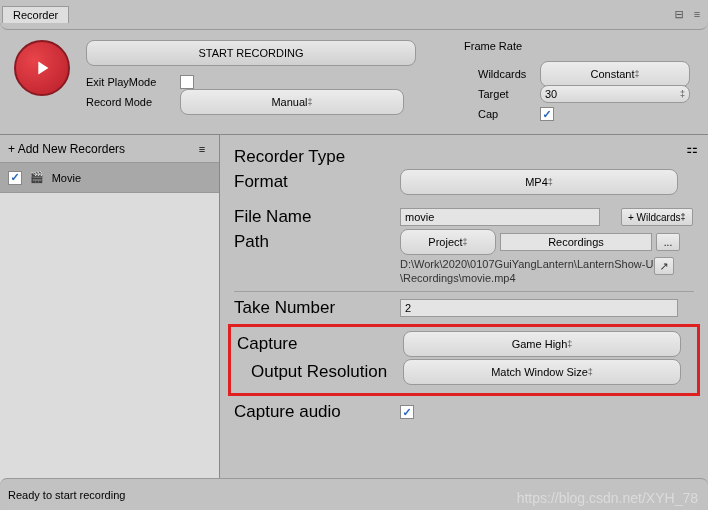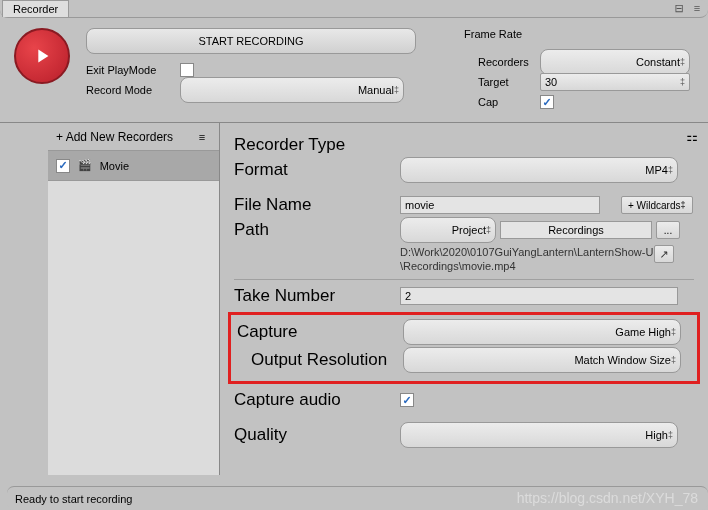--- a/index.html
+++ b/index.html
@@ -1,45 +1,45 @@
 <!DOCTYPE html>
 <html><head>
 <meta charset="utf-8">
 <style>
 * { margin: 0; padding: 0; box-sizing: border-box; font-family: Arial, sans-serif; font-size: 11px; }
 body { background: #c2c2c2; width: 708px; height: 510px; overflow: hidden; position: relative; }
 
-.titlebar { height: 18px; background: #c2c2c2; display: flex; align-items: center; border-bottom: 1px solid #999; border-radius: 8px; }
+.titlebar { height: 30px; background: #c2c2c2; display: flex; align-items: center; border-bottom: 1px solid #999; border-radius: 8px; }
 .tab { background: #dedede; padding: 2px 10px; border: 1px solid #999; border-bottom: none; margin-left: 2px; font-size: 11px; }
 .window-controls { margin-left: auto; display: flex; gap: 4px; padding-right: 4px; }
 .window-controls span { width: 14px; text-align: center; cursor: pointer; color: #555; }
 
 .top-panel { background: #c2c2c2; padding: 10px 14px; display: flex; gap: 16px; border-bottom: 1px solid #888; }
 .play-btn { width: 56px; height: 56px; border-radius: 50%; background: radial-gradient(circle at 35% 35%, #e8444a, #b81e2a); border: 2px solid #8a1a22; display: flex; align-items: center; justify-content: center; cursor: pointer; }
 .play-btn svg { fill: #fff; }
 
 .top-center { flex: 1; }
 .start-btn { width: 330px; height: 26px; background: linear-gradient(#e8e8e8,#d0d0d0); border: 1px solid #999; border-radius: 8px; font-size: 11px; cursor: pointer; margin-bottom: 6px; }
 .row { display: flex; align-items: center; height: 20px; }
 .row label { width: 94px; font-size: 11px; }
 .checkbox { width: 14px; height: 14px; background: #fff; border: 1px solid #888; display: inline-flex; align-items: center; justify-content: center; cursor: pointer; }
 .checkbox.checked::after { content: "✓"; color: #2a6abf; font-size: 11px; font-weight: bold; }
-.dropdown { flex: 1; height: 26px; background: linear-gradient(#ececec,#d8d8d8); border: 1px solid #999; border-radius: 8px; padding: 0 4px; font-size: 11px; display: flex; align-items: center; justify-content: flex-end; cursor: pointer; max-width: 224px; }
+.dropdown { flex: 1; height: 26px; background: linear-gradient(#ececec,#d8d8d8); border: 1px solid #999; border-radius: 8px; padding: 0 4px; font-size: 11px; display: flex; align-items: center; justify-content: center; cursor: pointer; max-width: 224px; }
 .dropdown::after { content: "‡"; color: #555; font-size: 9px; }
 
 .top-right { width: 230px; }
 .section-h { font-size: 11px; margin-bottom: 12px; }
 .fr-row { display: flex; align-items: center; height: 20px; }
 .fr-row label { width: 76px; padding-left: 14px; font-size: 11px; }
 .fr-row .dropdown { max-width: 150px; }
-.num-input { width: 150px; height: 18px; background: linear-gradient(#ececec,#d8d8d8); border: 1px solid #999; border-radius: 2px; padding: 0 4px; font-size: 11px; display: flex; align-items: center; justify-content: space-between; }
+.num-input { width: 150px; height: 18px; background: linear-gradient(#ececec,#d8d8d8); border: 1px solid #999; border-radius: 8px; padding: 0 4px; font-size: 11px; display: flex; align-items: center; justify-content: space-between; }
 .num-input::after { content: "‡"; color: #555; font-size: 9px; }
 
 .main { display: flex; height: 352px; }
-.sidebar { width: 220px; background: #c2c2c2; border-right: 1px solid #888; padding-left: 48px; }
+.sidebar { width: 220px; background: #c2c2c2; border-right: 1px solid #888; }
 .add-bar { height: 28px; display: flex; align-items: center; padding: 0 8px; border-bottom: 1px solid #999; }
 .add-text { font-size: 12px; }
 .menu-icon { margin-left: auto; width: 18px; text-align: center; cursor: pointer; }
 .recorder-item { height: 30px; background: #a8a8a8; border-bottom: 1px solid #999; display: flex; align-items: center; padding: 0 8px; gap: 8px; cursor: pointer; }
 .sidebar-rest { background: #dcdcdc; height: calc(100% - 58px); }
 
 .detail { flex: 1; background: #c2c2c2; padding: 12px 14px; position: relative; overflow: hidden; }
 .detail-menu { position: absolute; top: 6px; right: 10px; cursor: pointer; font-size: 13px; }
 .det-row { display: flex; align-items: center; min-height: 20px; margin-bottom: 2px; }
 .det-row label { width: 166px; font-size: 17px; }
@@ -49,21 +49,21 @@
 .wildcards-btn { height: 18px; padding: 0 6px; background: linear-gradient(#ececec,#d8d8d8); border: 1px solid #999; border-radius: 2px; font-size: 10px; margin-left: 21px; cursor: pointer; display: flex; align-items: center; }
 .wildcards-btn::after { content: " ‡"; font-size: 9px; }
 .path-text { width: 152px; height: 18px; background: #e4e4e4; border: 1px solid #999; padding: 0 4px; font-size: 11px; display: flex; align-items: center; margin-left: 4px; justify-content: center; }
 .small-btn { width: 24px; height: 18px; background: linear-gradient(#ececec,#d8d8d8); border: 1px solid #999; border-radius: 2px; margin-left: 4px; cursor: pointer; display: flex; align-items: center; justify-content: center; font-size: 10px; }
 .path-display { font-size: 11px; color: #333; padding-left: 166px; line-height: 14px; max-width: 440px; word-break: break-all; margin-bottom: 6px; position: relative; }
 .ext-icon { position: absolute; right: 0; top: 0; width: 20px; height: 18px; background: linear-gradient(#ececec,#d8d8d8); border: 1px solid #999; border-radius: 2px; display: flex; align-items: center; justify-content: center; cursor: pointer; }
 .hr { height: 1px; background: #a0a0a0; margin: 6px 0; }
 .highlight-box { border: 3px solid #e02020; padding: 4px 6px 6px; margin: 6px -6px; }
 .spacer { height: 10px; }
 
-.statusbar { position: absolute; bottom: 0; left: 7px; right: 0; height: 24px; background: #c2c2c2; border-top: 1px solid #999; padding: 0 8px; display: flex; align-items: center; font-size: 11px; border-radius: 7px; }
+.statusbar { position: absolute; bottom: 0; left: 0; right: 0; height: 32px; background: #c2c2c2; border-top: 1px solid #999; padding: 0 8px; display: flex; align-items: center; font-size: 11px; border-radius: 7px; }
 .watermark { position: absolute; bottom: 4px; right: 10px; color: rgba(240,240,240,0.55); font-size: 14px; }
 </style>
 </head>
 <body>
 
 <div class="titlebar">
   <div class="tab">Recorder</div>
   <div class="window-controls">
     <span>⊟</span>
     <span>≡</span>
@@ -85,21 +85,21 @@
     <div class="row">
       <label>Record Mode</label>
       <div class="dropdown">
           <span>Manual</span>
         </div>
     </div>
   </div>
   <div class="top-right">
     <div class="section-h">Frame Rate</div>
     <div class="fr-row">
-      <label>Recorders</label>
+      <label>Wildcards</label>
       <div class="dropdown">
           <span>Constant</span>
         </div>
     </div>
     <div class="fr-row">
       <label>Target</label>
       <div class="num-input">
           <span>30</span>
         </div>
     </div>
@@ -185,25 +185,19 @@
       </div>
     </div>
 
     <div class="det-row">
       <label>Capture audio</label>
       <span class="checkbox checked"></span>
     </div>
 
     <div class="spacer"></div>
 
-    <div class="det-row">
-      <label>Quality</label>
-      <div class="dropdown">
-          <span>High</span>
-        </div>
-    </div>
   </div>
 </div>
 
 <div class="statusbar">
   <span>Ready to start recording</span>
 </div>
 <div class="watermark">https://blog.csdn.net/XYH_78</div>
 
 </body></html>

